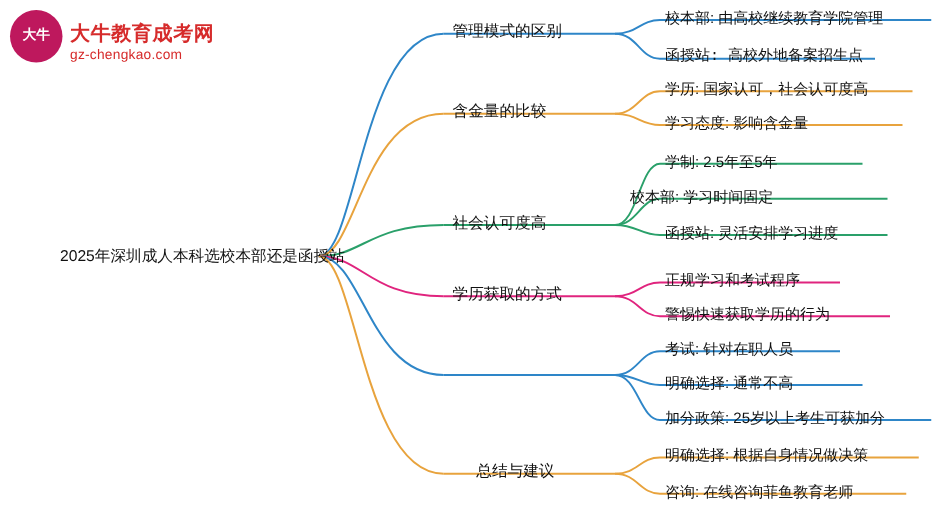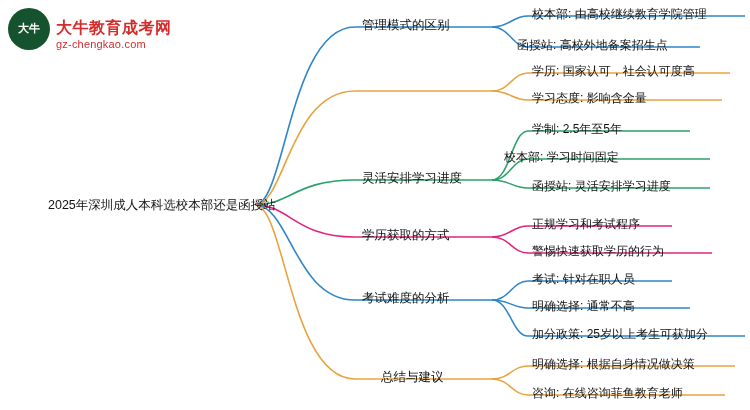--- a/index.html
+++ b/index.html
@@ -26,21 +26,21 @@
     left: 8px;
     top: 6px;
     display: flex;
     align-items: center;
     gap: 6px;
   }
   .logo-mark {
     width: 42px;
     height: 42px;
     border-radius: 50%;
-    background: #14532d;
+    background: #be185d;
     position: relative;
     display: flex;
     align-items: center;
     justify-content: center;
     color: #ffffff;
     font-size: 11px;
     line-height: 1.05;
     font-weight: bold;
   }
   .logo-text {
@@ -165,27 +165,27 @@
       <path d="M492,379 C510,379 512,366 528,366" stroke="#e8a33d"></path>
       <path d="M492,379 C510,379 512,395 528,395" stroke="#e8a33d"></path>
       <line x1="528" y1="366" x2="735" y2="366" stroke="#e8a33d"></line>
       <line x1="528" y1="395" x2="725" y2="395" stroke="#e8a33d"></line>
     </g>
   </svg>
 
   <div class="node root-node" style="left:8px; top:205px;">2025年深圳成人本科选校本部还是函授站</div>
 
   <div class="node branch-node" style="left:362px; top:27px;">管理模式的区别</div>
-  <div class="node branch-node" style="left:362px; top:180px;">灵活安排学习进度</div>
+  <div class="node branch-node" style="left:362px; top:91px;">含金量的比较</div>
+  <div class="node branch-node" style="left:362px; top:180px;">社会认可度高</div>
   <div class="node branch-node" style="left:362px; top:237px;">学历获取的方式</div>
-  <div class="node branch-node" style="left:362px; top:300px;">考试难度的分析</div>
   <div class="node branch-node" style="left:362px; top:379px;margin-left:19px;">总结与建议</div>
 
   <div class="node leaf-node" style="left:532px; top:16px;">校本部: 由高校继续教育学院管理</div>
-  <div class="node leaf-node" style="left:517px; top:47px;">函授站: 高校外地备案招生点</div>
+  <div class="node leaf-node" style="left:532px; top:47px;font-family:Liberation Mono, monospace;">函授站: 高校外地备案招生点</div>
 
   <div class="node leaf-node" style="left:532px; top:73px;">学历: 国家认可，社会认可度高</div>
   <div class="node leaf-node" style="left:532px; top:100px;">学习态度: 影响含金量</div>
 
   <div class="node leaf-node" style="left:532px; top:131px;">学制: 2.5年至5年</div>
   <div class="node leaf-node" style="left:504px; top:159px;">校本部: 学习时间固定</div>
   <div class="node leaf-node" style="left:532px; top:188px;">函授站: 灵活安排学习进度</div>
 
   <div class="node leaf-node" style="left:532px; top:226px;">正规学习和考试程序</div>
   <div class="node leaf-node" style="left:532px; top:253px;">警惕快速获取学历的行为</div>

